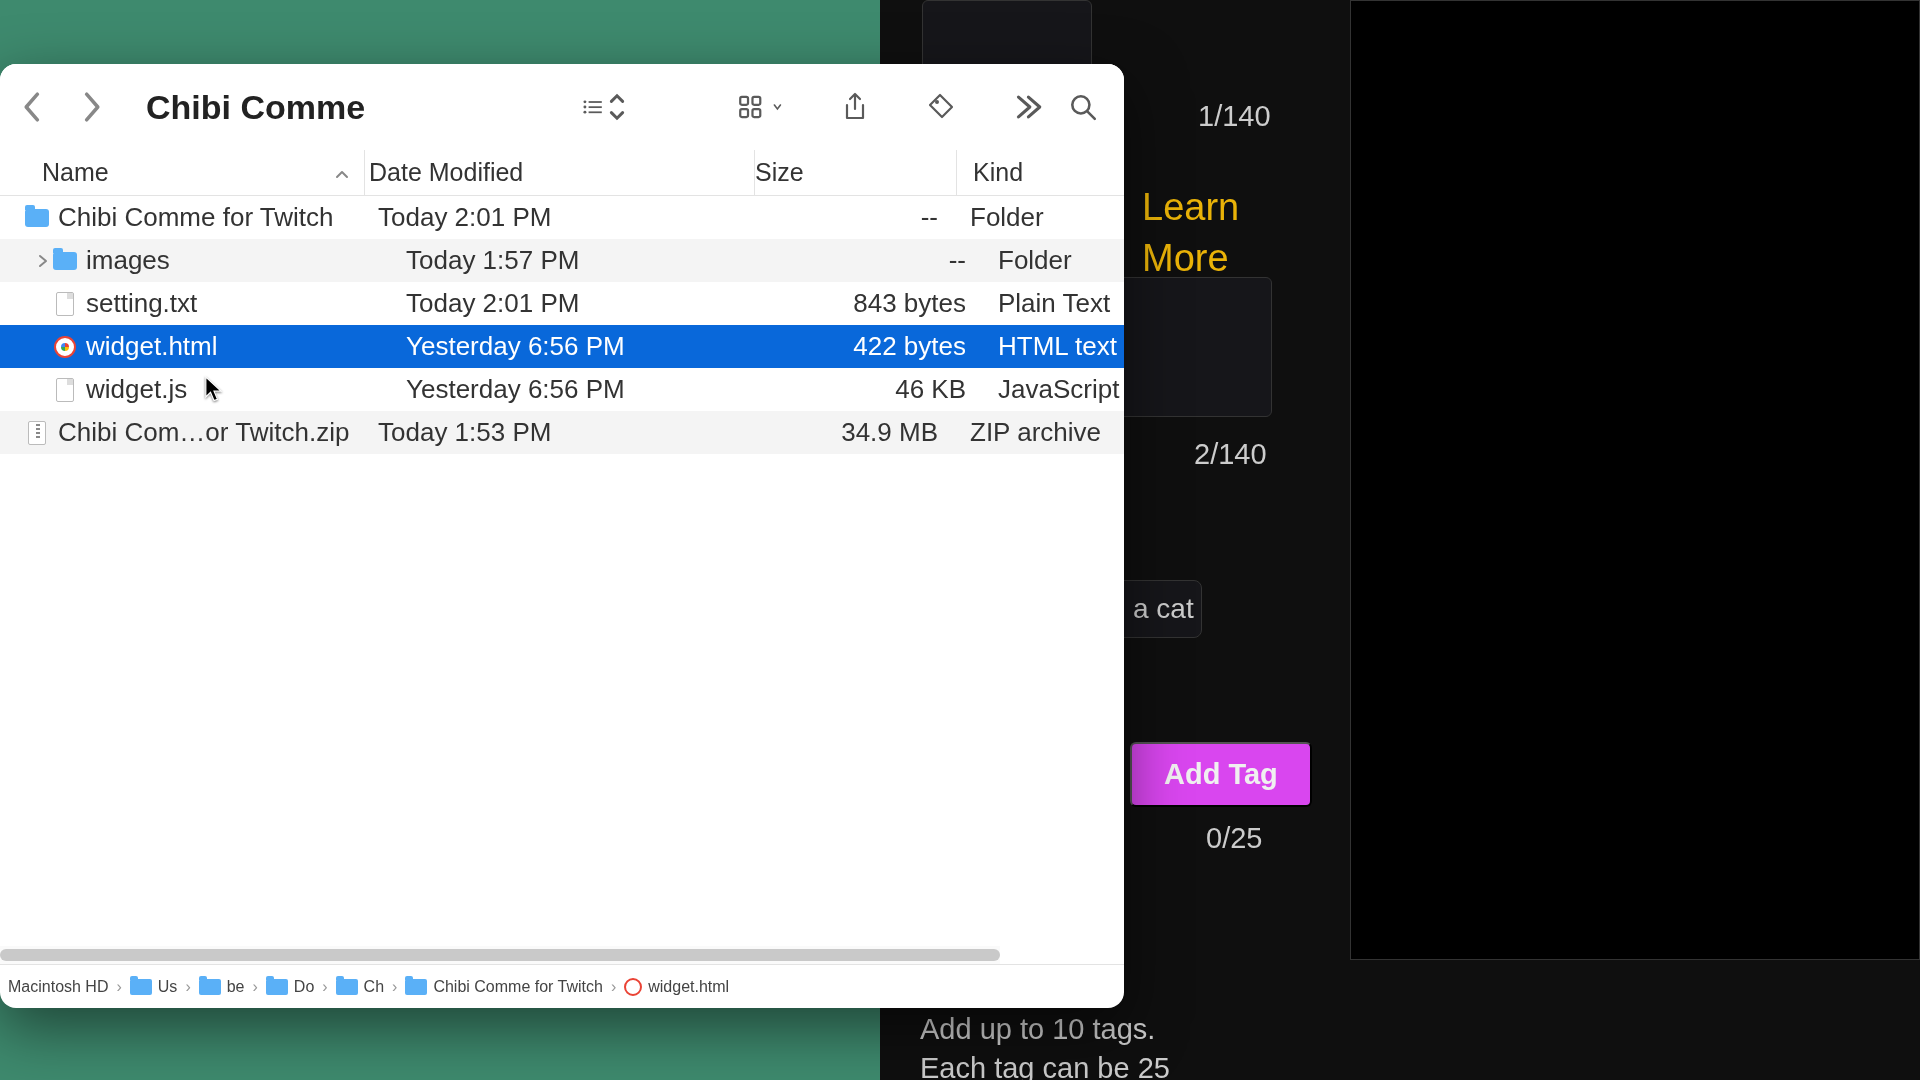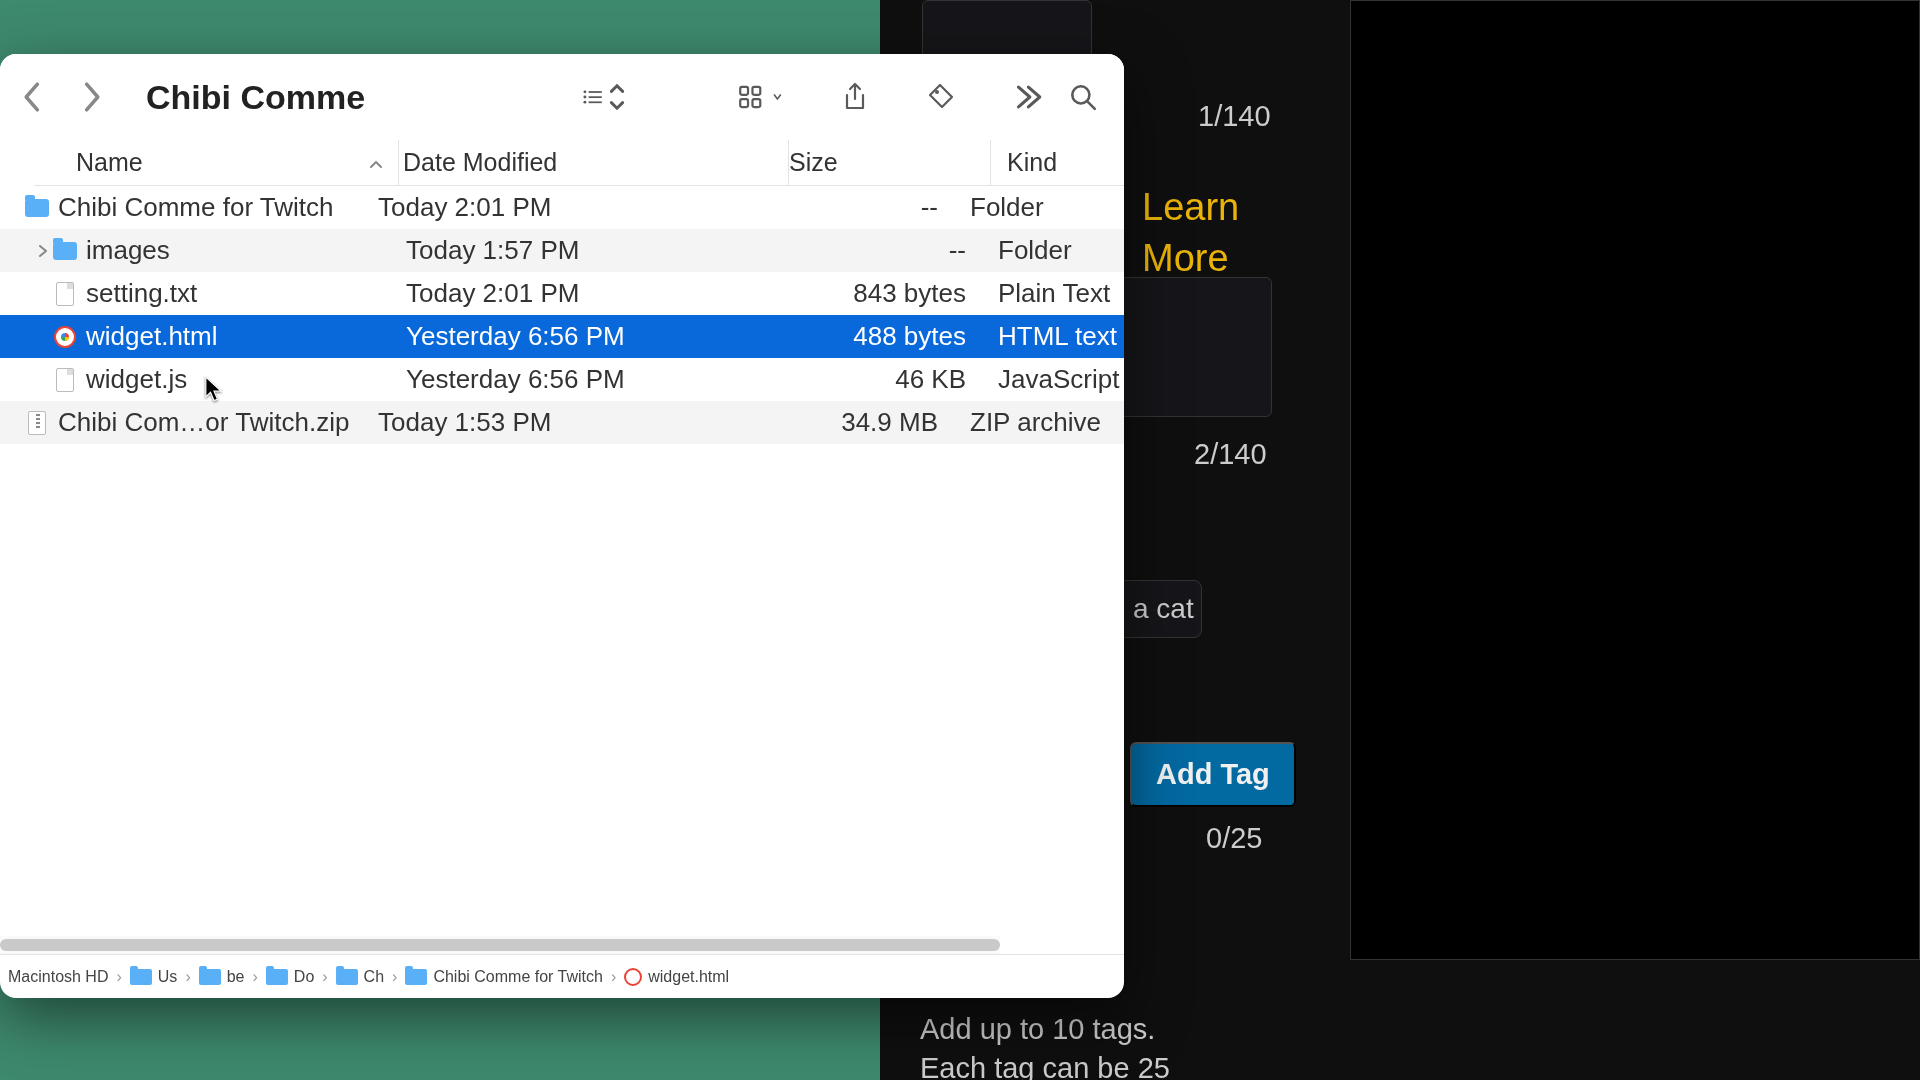--- a/index.html
+++ b/index.html
@@ -8,37 +8,37 @@
 .desktop-bg { position: absolute; top: 0; left: 0; width: 880px; height: 100%; background: #3e8a6e; }
 
 .dark-app { position: absolute; top: 0; left: 880px; right: 0; bottom: 0; background: #0f0f0f; padding: 0; }
 .preview-right { position: absolute; top: 0; right: 0; width: 570px; height: 960px; background: #000; border: 1px solid #333; }
 .dark-box-top { position: absolute; top: 0; left: 42px; width: 170px; height: 84px; background: #16161a; border: 1px solid #333; border-radius: 6px; }
 .counter1 { position: absolute; top: 100px; left: 318px; color: #ccc; font-size: 29px; }
 .learn-more { position: absolute; top: 182px; left: 262px; color: #eab308; font-size: 38px; line-height: 1.35; width: 100px; }
 .dark-box-mid { position: absolute; top: 277px; left: 42px; width: 350px; height: 140px; background: #16161a; border: 1px solid #333; border-radius: 6px; }
 .counter2 { position: absolute; top: 438px; left: 314px; color: #ccc; font-size: 29px; }
 .cat-box { position: absolute; top: 580px; left: 42px; width: 280px; height: 58px; background: #16161a; border: 1px solid #333; border-radius: 8px; color: #ccc; font-size: 28px; display: flex; align-items: center; padding-left: 210px; }
-.add-tag { position: absolute; top: 742px; left: 250px; background: #0369a1; color: #f0f0f0; font-size: 29px; font-weight: 600; padding: 14px 24px; border-radius: 6px; }
+.add-tag { position: absolute; top: 742px; left: 250px; background: #d946ef; color: #f0f0f0; font-size: 29px; font-weight: 600; padding: 14px 32px; border-radius: 6px; }
 .counter3 { position: absolute; top: 822px; left: 326px; color: #ccc; font-size: 29px; }
 .tag-text { position: absolute; top: 1010px; left: 40px; color: #ccc; font-size: 29px; line-height: 1.35; }
 
-.finder-window { position: absolute; top: 54px; left: 0; width: 1124px; height: 944px; background: #fff; border-radius: 16px; box-shadow: 0 20px 60px rgba(0,0,0,0.5); overflow: hidden; display: flex; flex-direction: column; }
+.finder-window { position: absolute; top: 64px; left: 0; width: 1124px; height: 944px; background: #fff; border-radius: 16px; box-shadow: 0 20px 60px rgba(0,0,0,0.5); overflow: hidden; display: flex; flex-direction: column; }
 
 .toolbar { height: 86px; display: flex; align-items: center; padding: 0 18px; gap: 10px; background: #fff; }
 .nav-btn { color: #888; display: flex; align-items: center; justify-content: center; cursor: pointer; }
 .nav-btn svg { width: 26px; height: 32px; }
 .title { font-size: 34px; font-weight: 600; color: #222; margin-left: 30px; flex: 0 0 auto; }
 .tool-spacer { flex: 1; }
 .tool-icon { color: #5a5a5a; display: flex; align-items: center; justify-content: center; cursor: pointer; width: 46px; height: 44px; }
 .tool-icon svg { width: 34px; height: 30px; }
 .view-group { display: flex; align-items: center; gap: 2px; }
 .chev-sm { width: 14px; height: 14px; }
 
-.columns-header { height: 46px; display: flex; align-items: center; border-bottom: 1px solid #e3e3e3; padding-left: 42px; font-size: 25px; color: #333; margin-left: 34px; }
+.columns-header { height: 46px; display: flex; align-items: center; border-bottom: 1px solid #e3e3e3; padding-left: 42px; font-size: 25px; color: #333; }
 .col-name { width: 322px; display: flex; align-items: center; gap: 8px; }
 .col-name .sort { color: #888; margin-left: auto; margin-right: 14px; }
 .col-date { width: 390px; border-left: 1px solid #e3e3e3; padding-left: 4px; height: 100%; display: flex; align-items: center; }
 .col-size { width: 202px; border-left: 1px solid #e3e3e3; height: 100%; display: flex; align-items: center; }
 .col-kind { flex: 1; border-left: 1px solid #e3e3e3; padding-left: 16px; height: 100%; display: flex; align-items: center; }
 
 .file-list { flex: 1; overflow: hidden; position: relative; }
 .row { height: 43px; display: flex; align-items: center; padding-left: 6px; font-size: 26px; color: #333; }
 .row.stripe { background: #f4f4f4; }
 .row.selected { background: #0968da; color: #fff; }
@@ -213,21 +213,21 @@
         <div class="fkind">Plain Text</div>
       </div>
       <div class="row stripe selected">
         <div class="indent1"></div>
         <div class="disclosure"></div>
         <div class="ficon">
           <div class="html-ic"></div>
         </div>
         <div class="fname">widget.html</div>
         <div class="fdate">Yesterday 6:56 PM</div>
-        <div class="fsize">488 bytes</div>
+        <div class="fsize">422 bytes</div>
         <div class="fkind">HTML text</div>
       </div>
       <div class="row">
         <div class="indent1"></div>
         <div class="disclosure"></div>
         <div class="ficon">
           <div class="doc-ic"></div>
         </div>
         <div class="fname">widget.js</div>
         <div class="fdate">Yesterday 6:56 PM</div>

